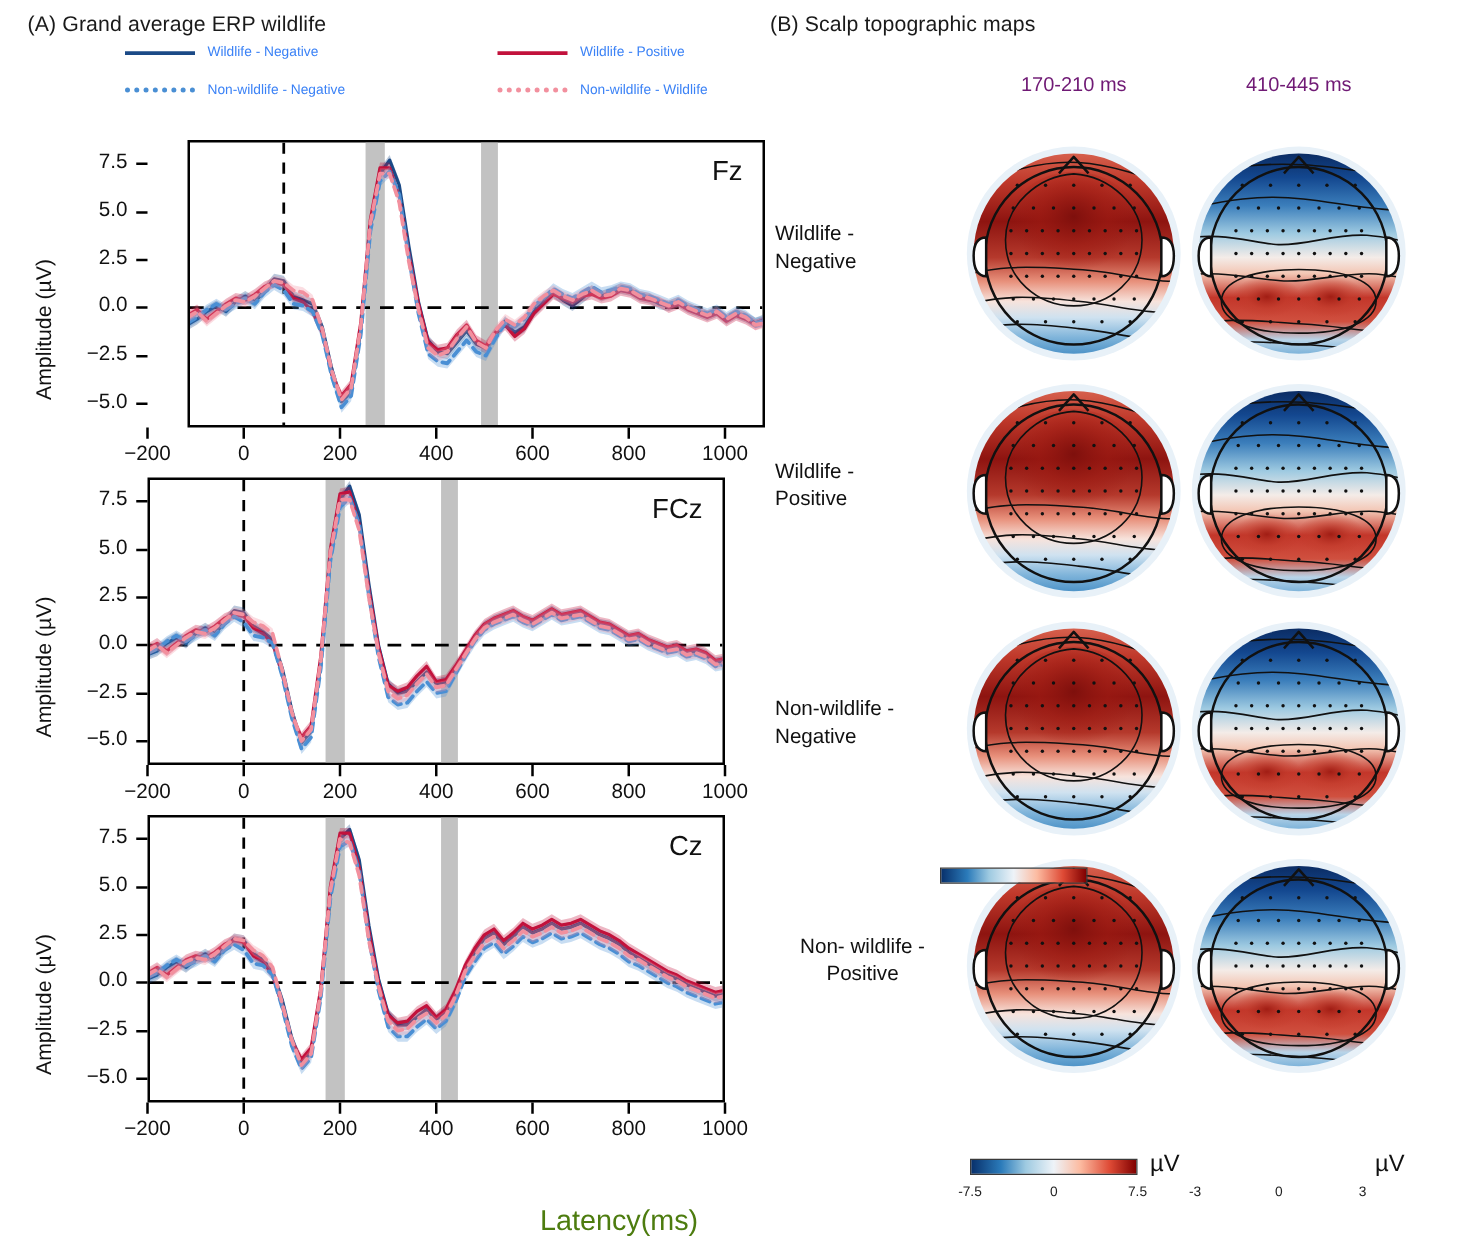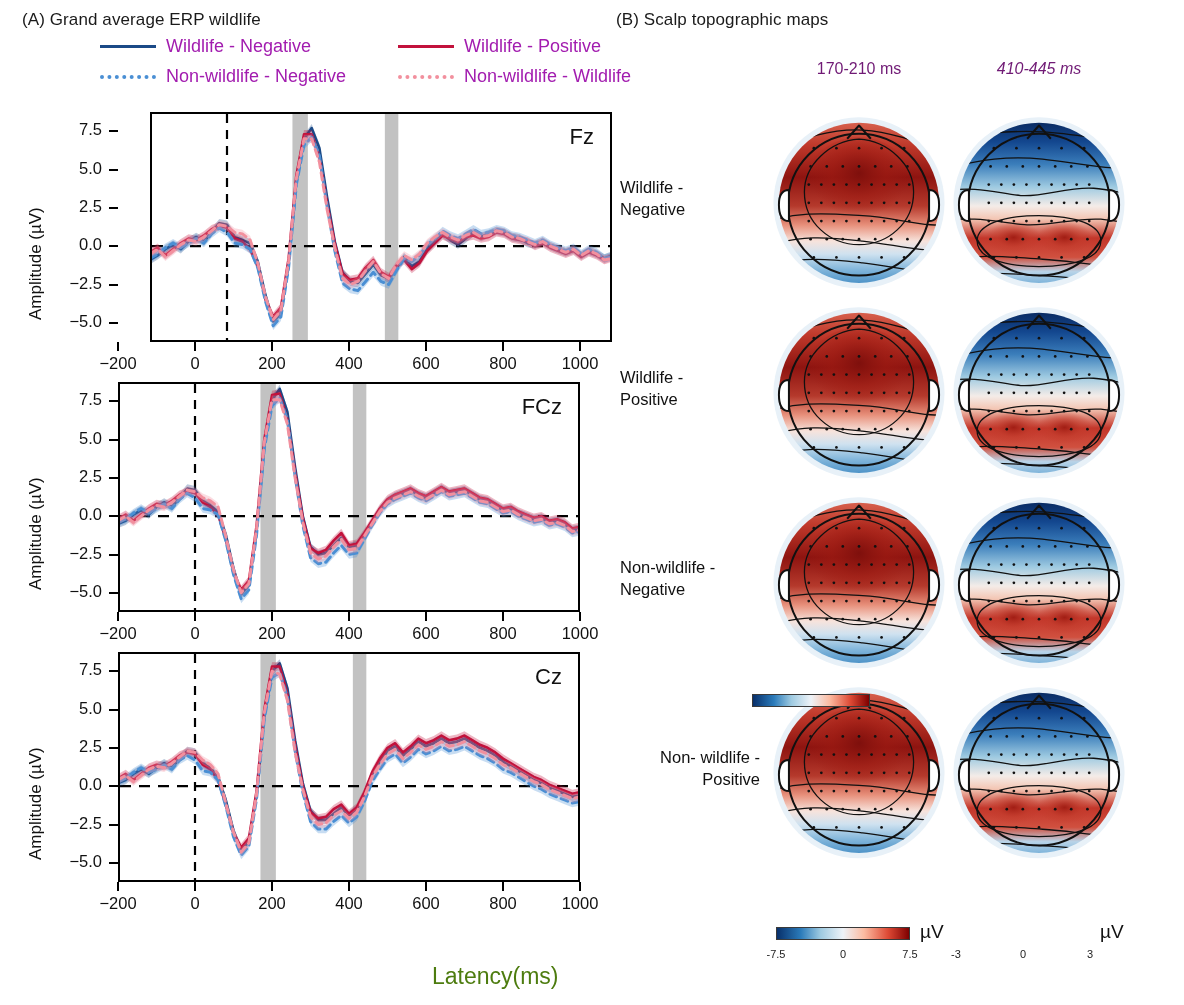--- a/index.html
+++ b/index.html
@@ -6,21 +6,21 @@
   body{width:1184px;height:1005px;position:relative;overflow:hidden;
        font-family:"Liberation Sans","DejaVu Sans",sans-serif;color:#000;}
   .abs{position:absolute;}
   
   .panel-title{font-size:17px;color:#1a1a1a;letter-spacing:.1px;white-space:nowrap;}
   
   #legend{left:78px;top:36px;width:560px;height:50px;}
   .leg-item{position:absolute;display:flex;align-items:center;gap:10px;white-space:nowrap;}
   .leg-swatch{width:56px;height:0;border-top-width:3.4px;border-top-style:solid;flex:0 0 56px;}
   .leg-swatch.dash{border-top-style:dotted;border-top-width:4px;}
-  .leg-label{font-size:18px;color:#a21caf;}
+  .leg-label{font-size:11px;color:#3b82f6;}
   
   .erp-frame{border:2px solid #000;background:#fff;box-sizing:border-box;position:absolute;}
   .erp-svg{position:absolute;left:0;top:0;}
   .chan-label{font-size:22px;fill:#111;}
   .ylab-rot{position:absolute;font-size:17px;color:#111;
             transform-origin:0 0;transform:rotate(-90deg);white-space:nowrap;}
   .xlab{position:absolute;font-size:23px;color:#4d7c0f;white-space:nowrap;}
   .tick-txt{position:absolute;font-size:16.5px;color:#111;white-space:nowrap;}
   
   .topo-rowlabel{position:absolute;font-size:16.5px;color:#111;line-height:1.32;}
@@ -189,34 +189,34 @@
     <div class="tick-txt" style="left: 463px; top: 894px; width: 80px; text-align: center;">800</div>
     <div class="abs" style="left: 579px; top: 882px; width: 2.2px; height: 9px; background: rgb(0, 0, 0);"></div>
     <div class="tick-txt" style="left: 540px; top: 894px; width: 80px; text-align: center;">1000</div>
     <div class="ylab-rot" style="left: 26px; top: 860px;">Amplitude (µV)</div>
   </div>
 
 <div class="xlab" style="left:432px;top:963px;">Latency(ms)</div>
 
 <div class="abs" id="topo-area" style="left:620px;top:0;width:564px;height:1005px;">
     <div class="topo-colhead" style="left: 148px; top: 60px; width: 182px; text-align: center;">170-210 ms</div>
-    <div class="topo-colhead" style="left: 328px; top: 60px; width: 182px; text-align: center; font-style: italic;">410-445 ms</div>
+    <div class="topo-colhead" style="left: 328px; top: 60px; width: 182px; text-align: center;">410-445 ms</div>
     <div class="topo-rowlabel" style="left: 0px; top: 177px; width: 140px; text-align: left;">
       <div>Wildlife -</div>
       <div>Negative</div>
     </div>
     <div class="topo-rowlabel" style="left: 0px; top: 367px; width: 140px; text-align: left;">
       <div>Wildlife -</div>
       <div>Positive</div>
     </div>
     <div class="topo-rowlabel" style="left: 0px; top: 557px; width: 140px; text-align: left;">
       <div>Non-wildlife -</div>
       <div>Negative</div>
     </div>
-    <div class="topo-rowlabel" style="left: 0px; top: 747px; width: 140px; text-align: right;">
+    <div class="topo-rowlabel" style="left: 0px; top: 747px; width: 140px; text-align: center;">
       <div>Non- wildlife -</div>
       <div>Positive</div>
     </div>
     <div class="abs" style="left: 148px; top: 110px; width: 182px; height: 182px;"><svg width="182" height="182" viewBox="0 0 100 100">
         <defs>
           <linearGradient id="g0" x1="0" y1="0" x2="0" y2="1">
             <stop offset="0%" stop-color="#d6604d"></stop>
             <stop offset="14%" stop-color="#c0392b"></stop>
             <stop offset="34%" stop-color="#8e1410"></stop>
             <stop offset="52%" stop-color="#b5392c"></stop>

